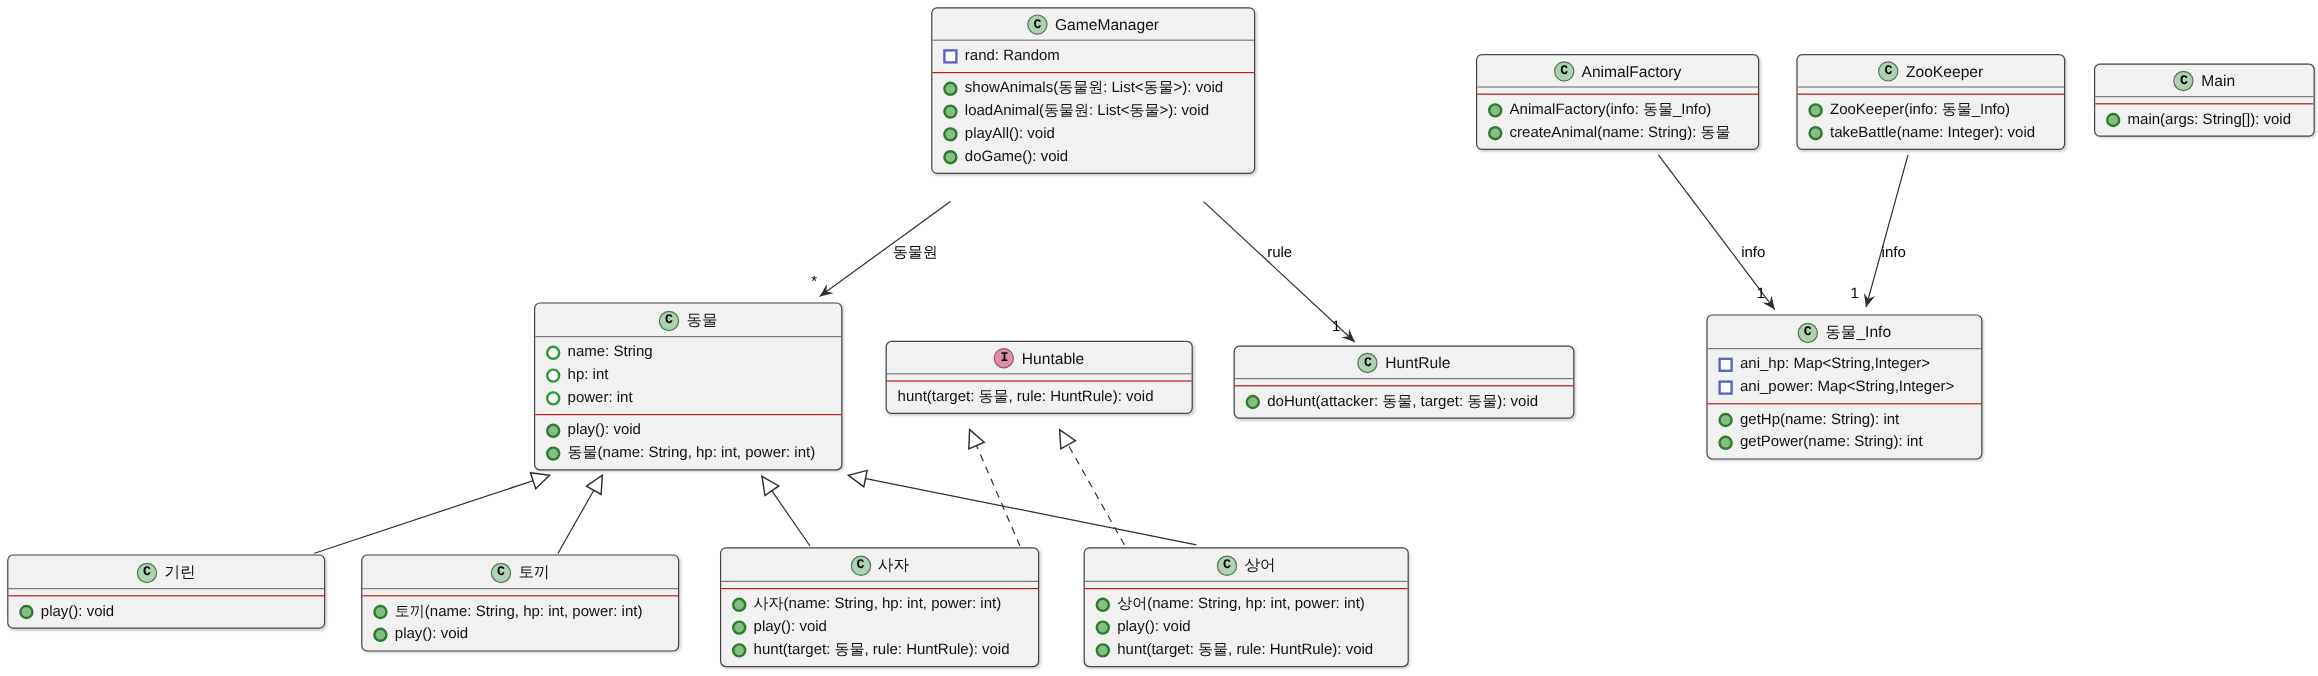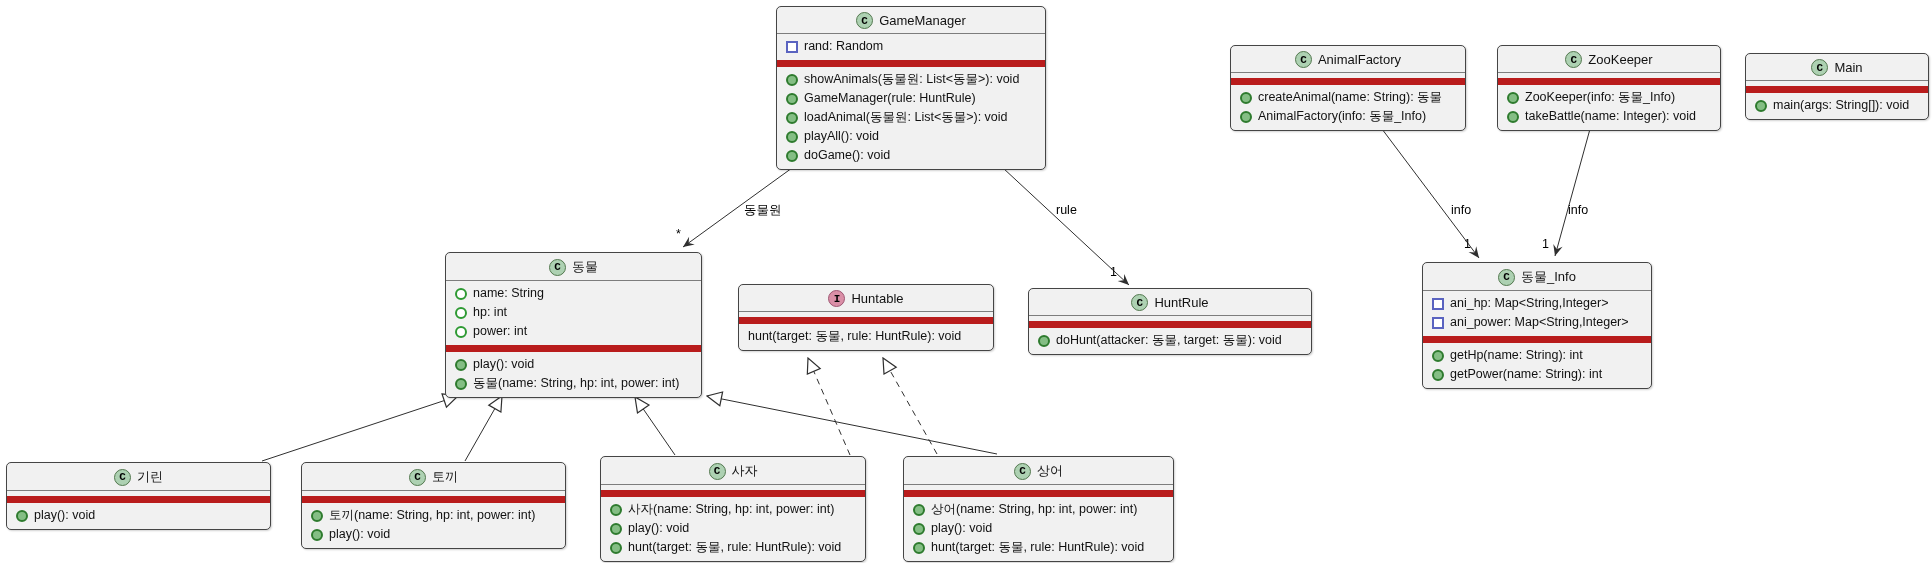--- a/index.html
+++ b/index.html
@@ -11,21 +11,21 @@
        box-shadow:1px 1px 2px rgba(0,0,0,.18);font-size:12.5px;}
   .cls-title{display:flex;align-items:center;justify-content:center;gap:6px;
              padding:5px 8px 4px 8px;border-bottom:1px solid #7d7d7d;font-size:13px;white-space:nowrap;}
   .cls-title.italic .t{}
   .spot{width:17px;height:17px;border-radius:50%;flex:0 0 auto;display:flex;align-items:center;
         justify-content:center;font-family:"Liberation Mono","DejaVu Sans Mono",monospace;
         font-weight:bold;font-size:11px;color:#000;box-sizing:border-box;}
   .spot-c{background:#ADD1B2;border:1px solid #53784F;}
   .spot-i{background:#DA8FA7;border:1px solid #9E5672;}
   .comp{padding:3px 0 4px 0;}
-  .comp.sep{border-bottom:7px solid #b91c1c;}
+  .comp.sep{border-bottom:1px solid #b91c1c;}
   .comp.empty{height:5px;padding:0;}
   .member{display:flex;align-items:center;gap:6px;padding:1px 9px;white-space:nowrap;line-height:17px;}
   .member.noicon{padding-left:9px;}
   .mi{width:8px;height:8px;flex:0 0 auto;box-sizing:content-box;}
   .mi-sq{background:#fff;border:2px solid #5A63C0;}                    
   .mi-co{background:#fff;border:2px solid #2E9A33;border-radius:50%;}  
   .mi-cf{background:#84BE84;border:2px solid #2E7B2E;border-radius:50%;} 
   .static{}
 </style>
 </head>
@@ -77,24 +77,20 @@
         <span>rand: Random</span>
       </div>
     </div>
     <div class="comp">
       <div class="member">
         <span class="mi mi-cf"></span>
         <span class="static">showAnimals(동물원: List&lt;동물&gt;): void</span>
       </div>
       <div class="member">
         <span class="mi mi-cf"></span>
-        <span>GameManager(rule: HuntRule)</span>
-      </div>
-      <div class="member">
-        <span class="mi mi-cf"></span>
         <span>loadAnimal(동물원: List&lt;동물&gt;): void</span>
       </div>
       <div class="member">
         <span class="mi mi-cf"></span>
         <span>playAll(): void</span>
       </div>
       <div class="member">
         <span class="mi mi-cf"></span>
         <span>doGame(): void</span>
       </div>
@@ -103,25 +99,25 @@
 
   <div class="cls" style="left:1230px;top:45px;width:234px;">
     <div class="cls-title">
       <span class="spot spot-c">C</span>
       <span class="t">AnimalFactory</span>
     </div>
     <div class="comp sep empty"></div>
     <div class="comp">
       <div class="member">
         <span class="mi mi-cf"></span>
+        <span>AnimalFactory(info: 동물_Info)</span>
+      </div>
+      <div class="member">
+        <span class="mi mi-cf"></span>
         <span>createAnimal(name: String): 동물</span>
-      </div>
-      <div class="member">
-        <span class="mi mi-cf"></span>
-        <span>AnimalFactory(info: 동물_Info)</span>
       </div>
     </div>
   </div>
 
   <div class="cls" style="left:1497px;top:45px;width:222px;">
     <div class="cls-title">
       <span class="spot spot-c">C</span>
       <span class="t">ZooKeeper</span>
     </div>
     <div class="comp sep empty"></div>

